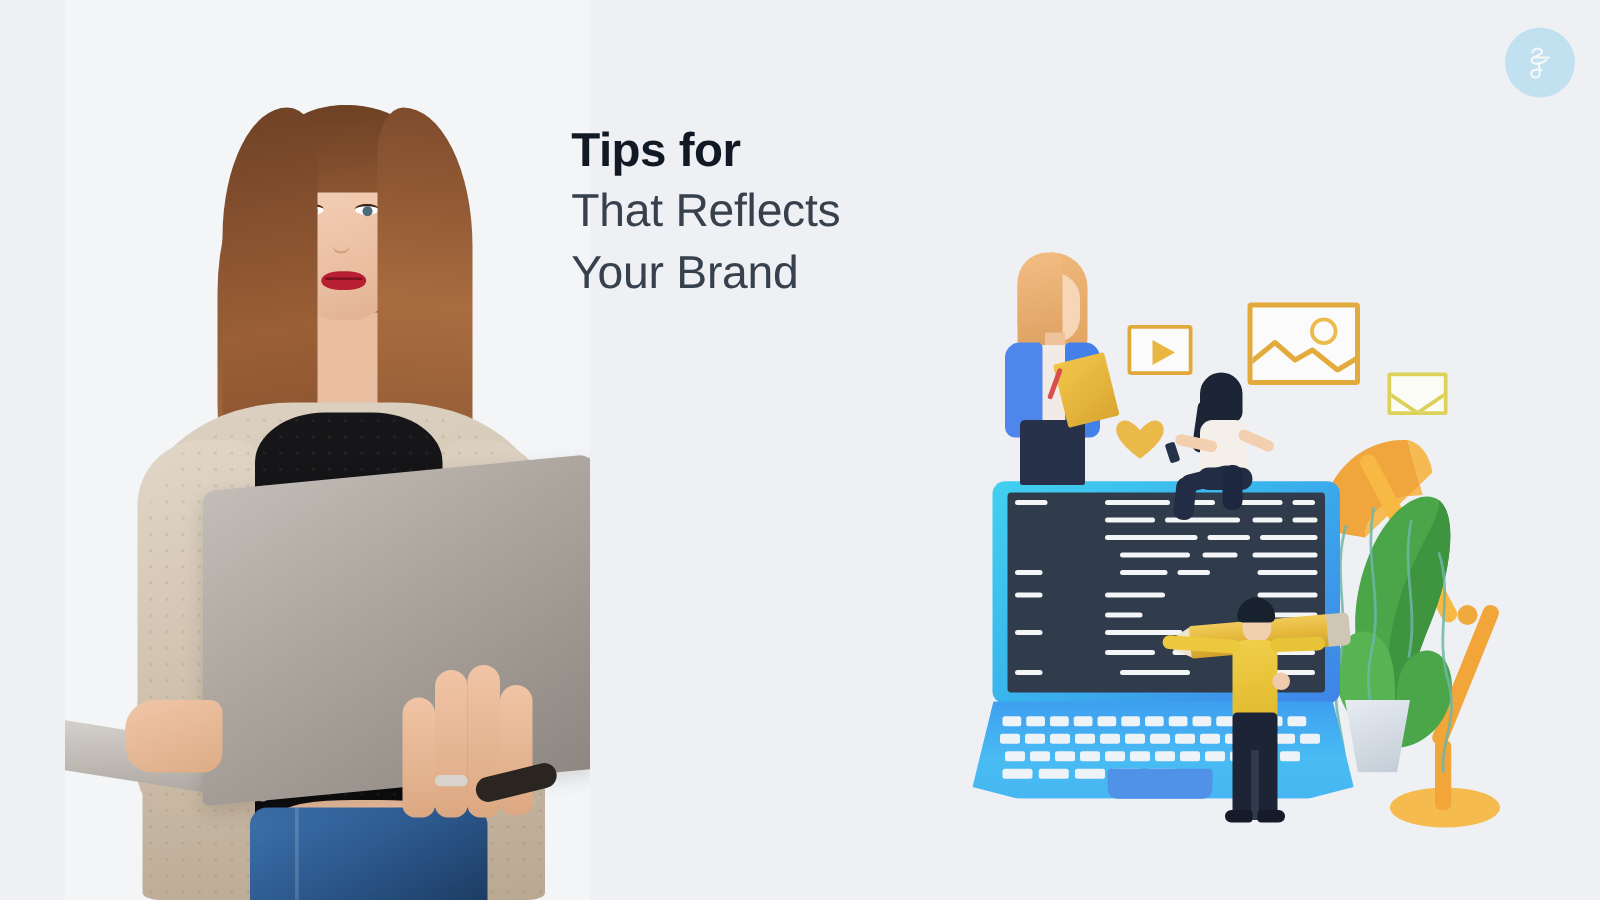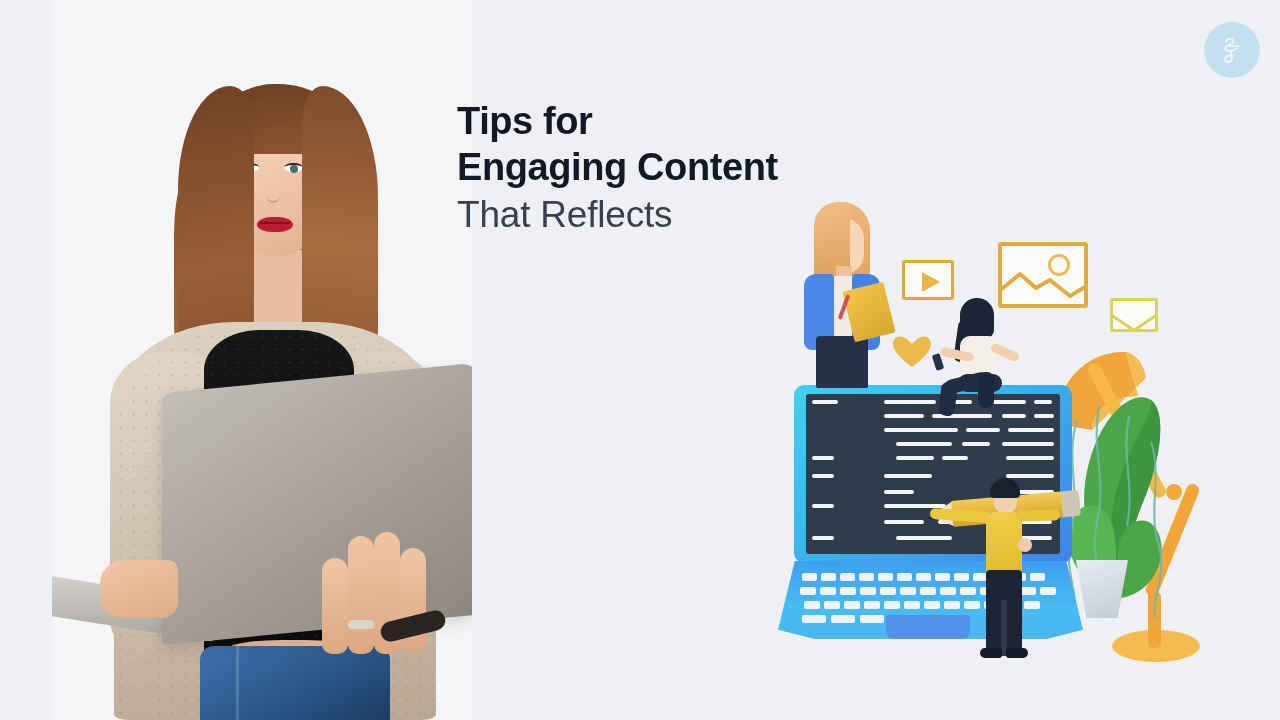--- a/index.html
+++ b/index.html
@@ -393,22 +393,22 @@
       <div class="ph-finger ph-f2"></div>
       <div class="ph-finger ph-f3"></div>
       <div class="ph-finger ph-f4"></div>
       <div class="ph-ring"></div>
     </div>
     <div class="ph-bracelet"></div>
   </div>
 
   <div class="headline">
     <div class="hl-bold">Tips for</div>
-    <div class="hl-bold">Engaging Content</div>
     <div class="hl-light">That Reflects</div>
+    <div class="hl-light">Your Brand</div>
   </div>
 
   <div class="illo">
 
     <div class="ic-play"></div>
     <div class="ic-heart">
       <svg viewBox="0 0 40 34">
         <path d="M20 33 C20 33, 1 20, 1 10 C1 4, 6 1, 11 3 C15 4.5, 20 10, 20 10
                  C20 10, 25 4.5, 29 3 C34 1, 39 4, 39 10 C39 20, 20 33, 20 33 Z" fill="#eab94a"></path>
       </svg>

